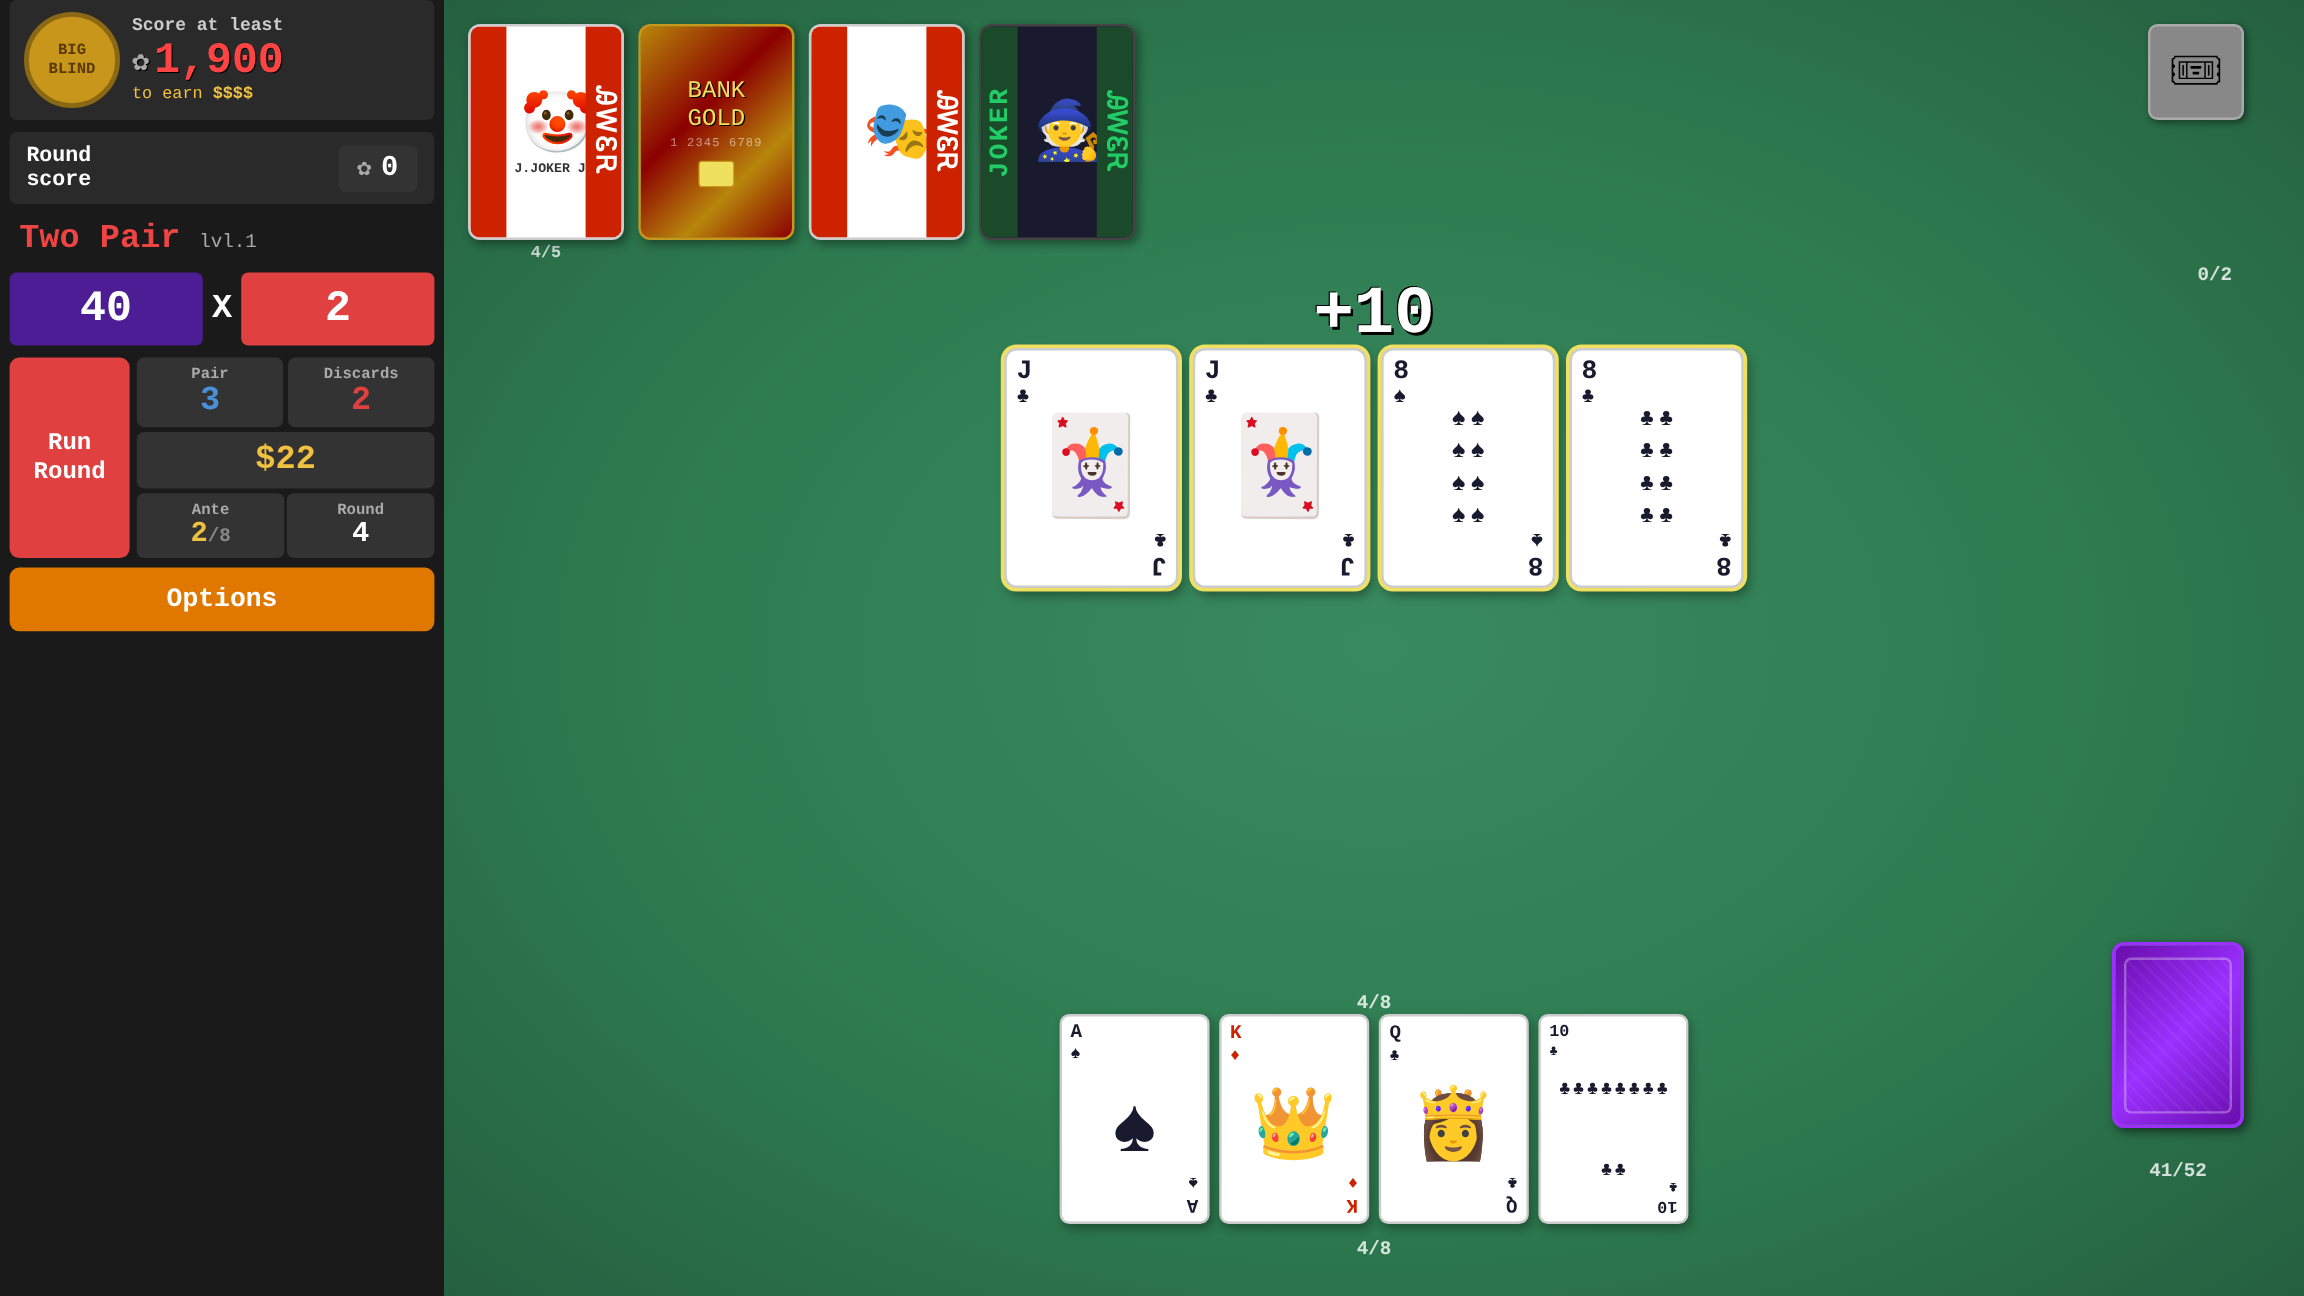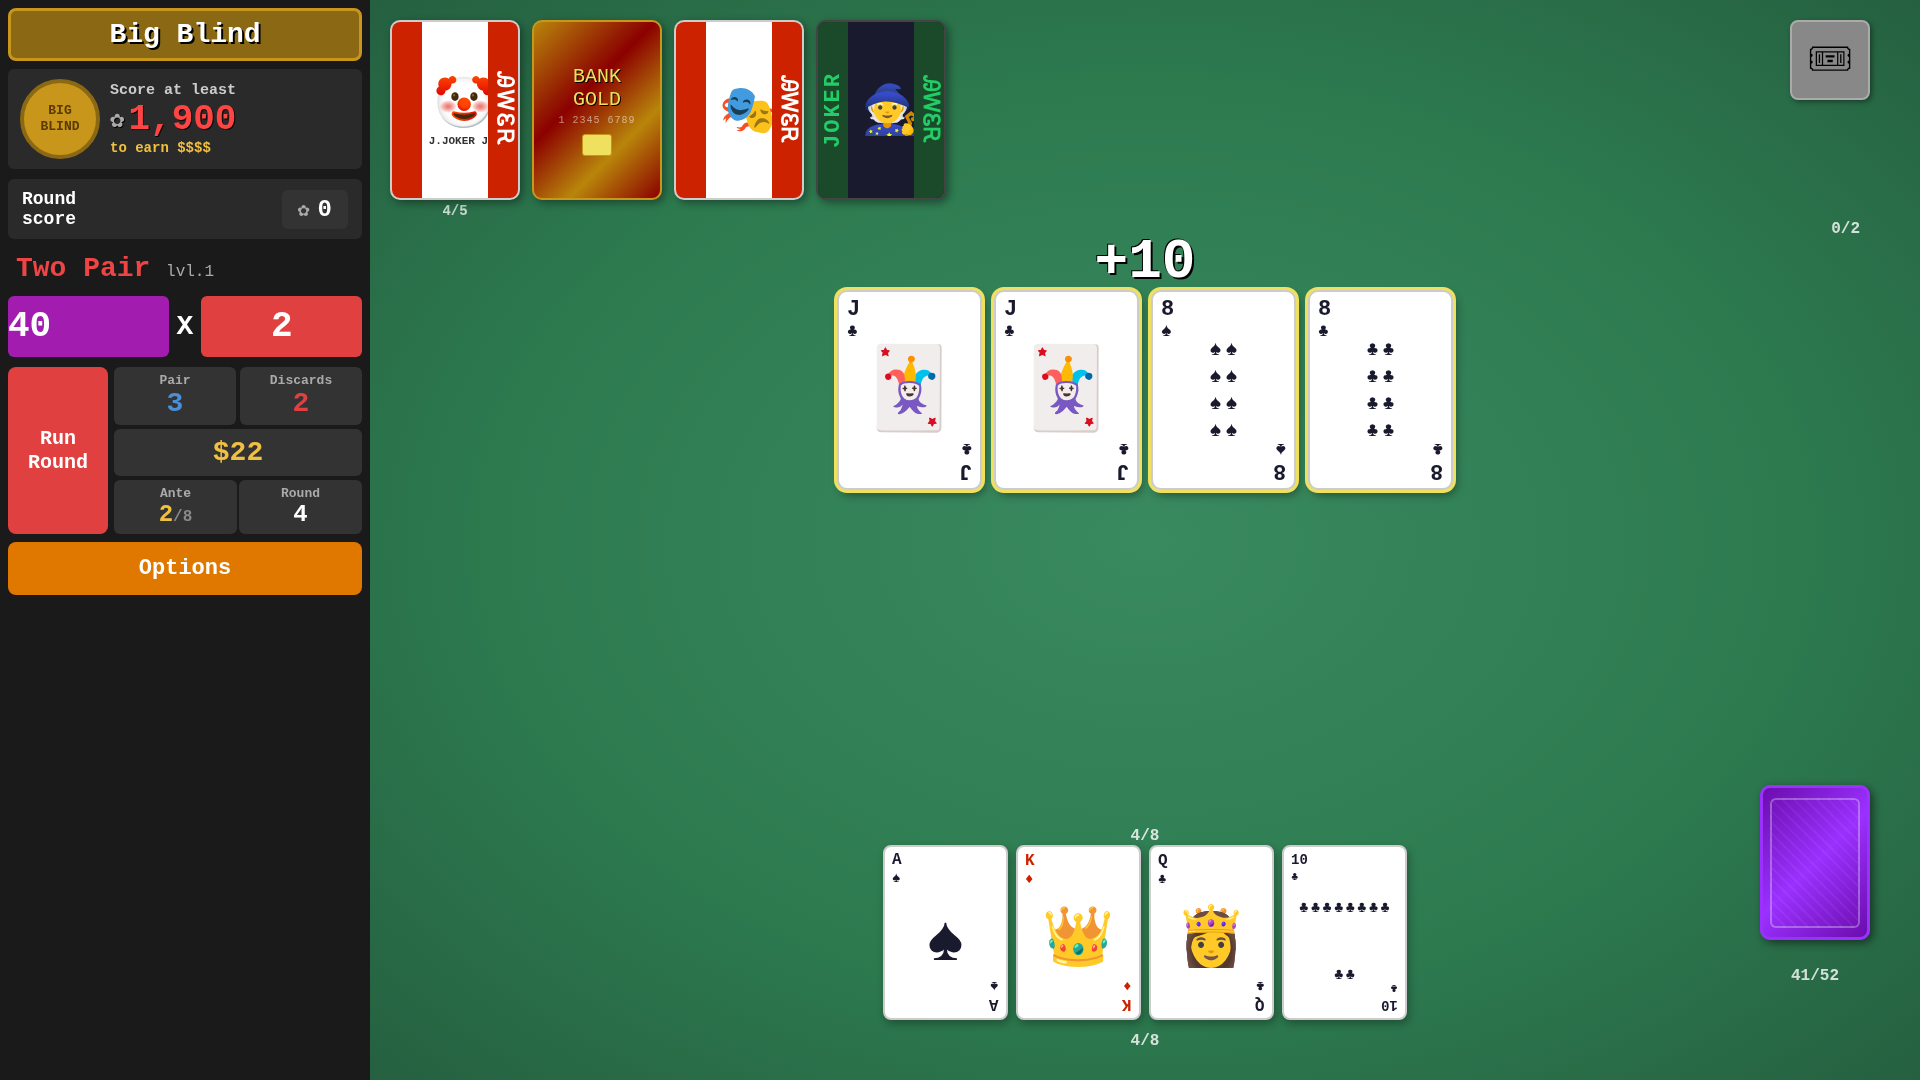--- a/index.html
+++ b/index.html
@@ -88,21 +88,21 @@
     .score-icon {
       color: #aaa;
       font-size: 24px;
     }
     .to-earn {
       color: #ccc;
       font-size: 14px;
     }
     .to-earn span {
       color: #f0c040;
-      font-weight: bold;
+      font-weight: normal;
     }
 
     .round-score-box {
       background: #2a2a2a;
       margin: 4px 8px;
       border-radius: 6px;
       padding: 10px 14px;
       display: flex;
       align-items: center;
       justify-content: space-between;
@@ -142,24 +142,25 @@
       font-weight: normal;
     }
 
     .hand-multiplier-row {
       display: flex;
       margin: 4px 8px;
       gap: 4px;
       align-items: center;
     }
     .chips-box {
-      background: #a21caf;
+      background: #4c1d95;
       border-radius: 6px;
       padding: 10px 0;
       flex: 1;
+      text-align: center;
     }
     .chips-num {
       color: white;
       font-size: 36px;
       font-weight: bold;
     }
     .mult-x {
       color: white;
       font-size: 28px;
       font-weight: bold;
@@ -571,23 +572,20 @@
       display: flex;
       flex-direction: column;
       align-items: center;
     }
   </style>
 </head>
 <body>
 
 <div class="left-panel">
 
-  <div class="blind-header">
-    <span class="blind-header-title">Big Blind</span>
-  </div>
 
   <div class="score-target-box">
     <div class="big-blind-chip">
       <span class="big-blind-chip-text">BIG<br>BLIND</span>
     </div>
     <div class="score-info">
       <span class="score-at-least">Score at least</span>
       <div class="score-number">
         <span class="score-icon">✿</span>
         <span>1,900</span>

